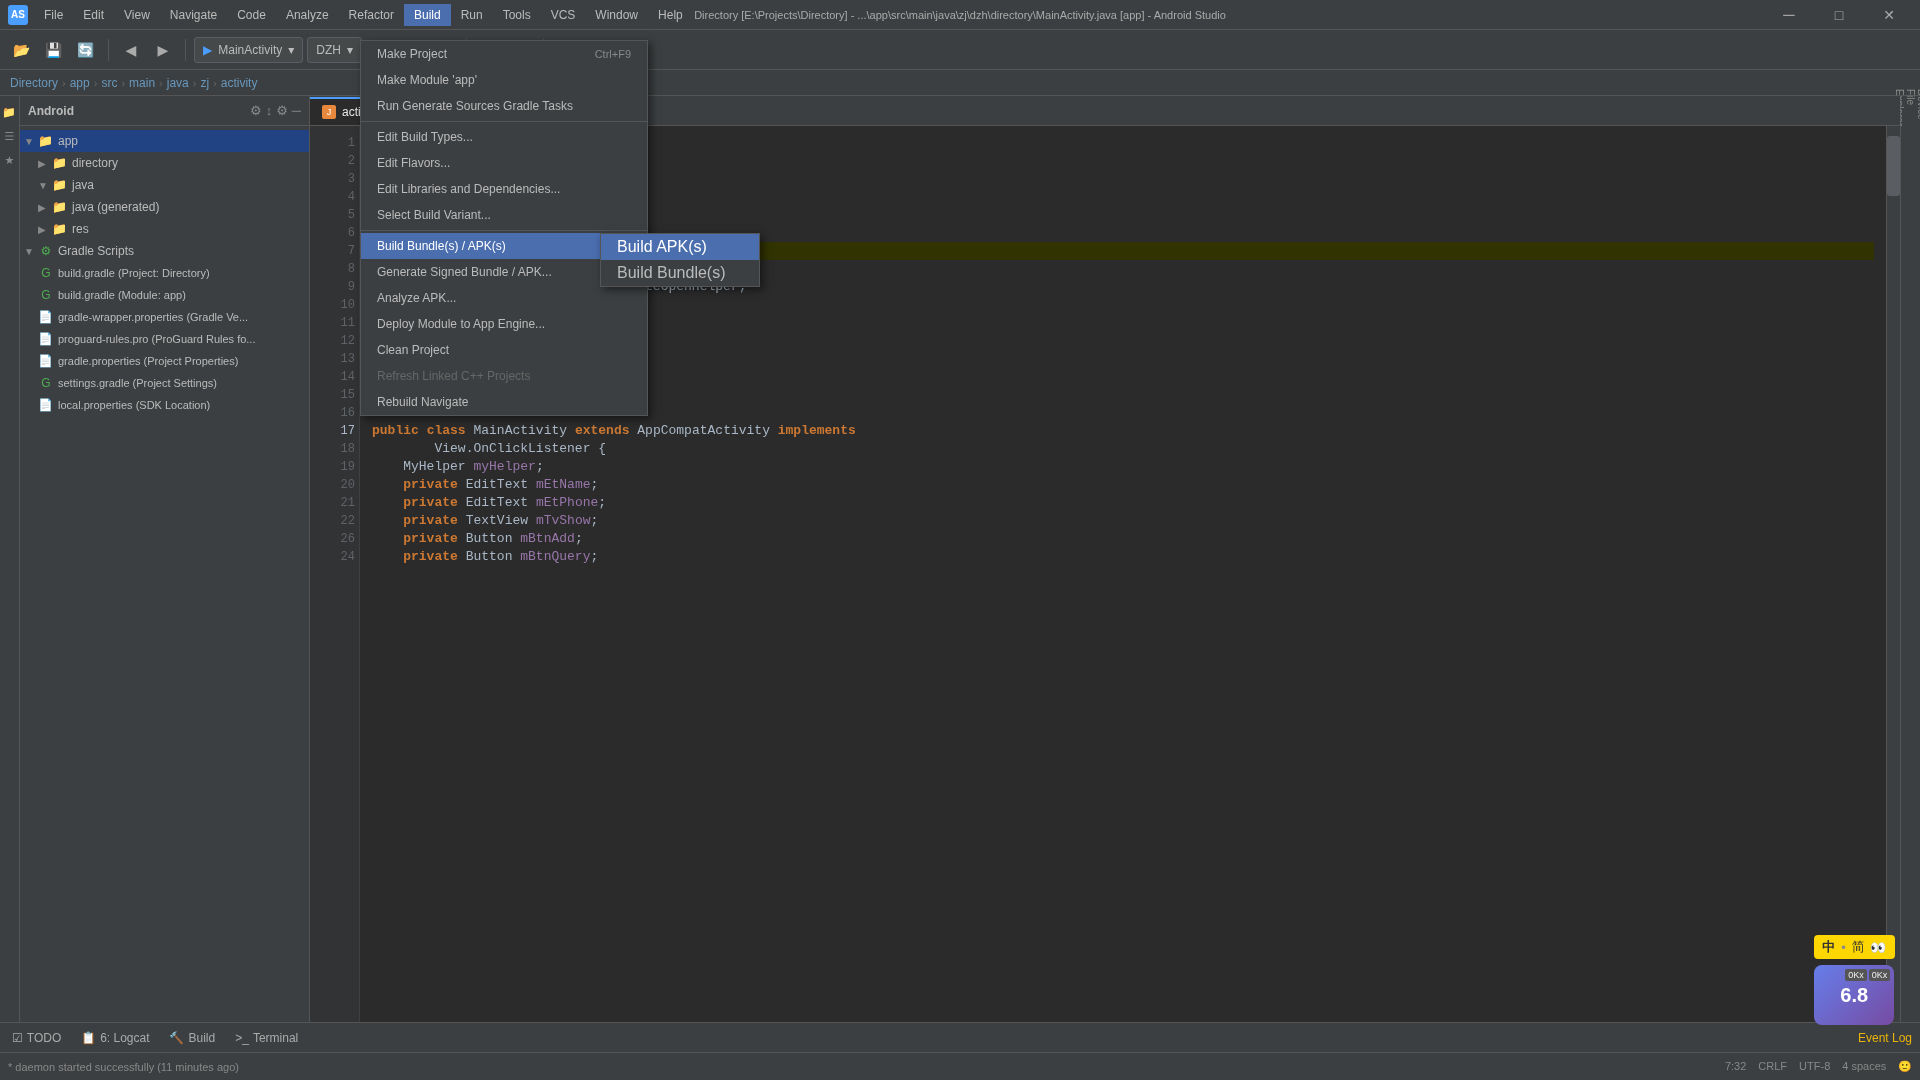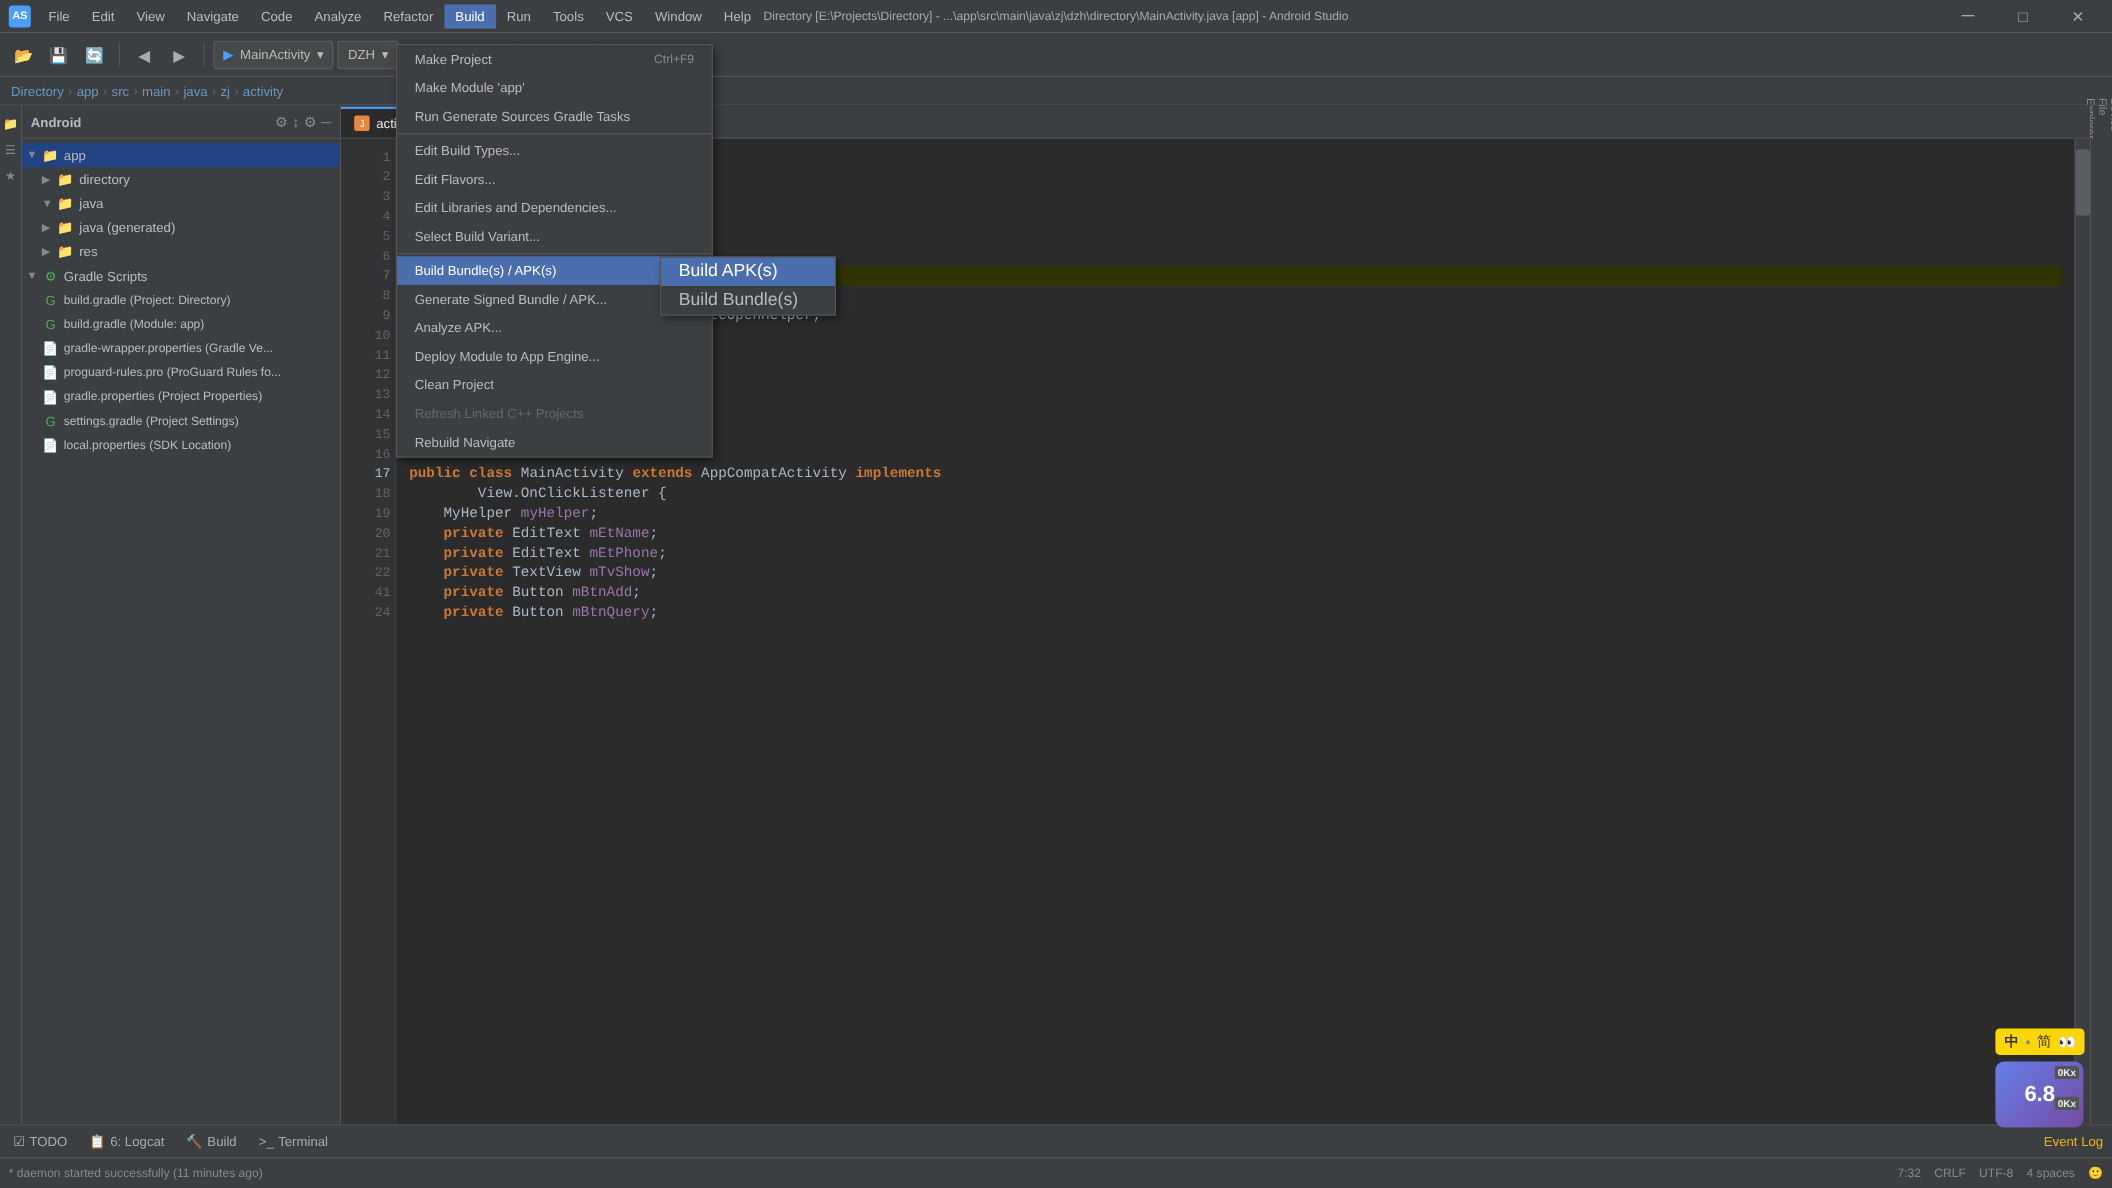--- a/index.html
+++ b/index.html
@@ -291,21 +291,21 @@
       display: flex;
       align-items: center;
       padding: 0 8px;
       font-size: 11px;
       color: #888;
     }
     .status-bar-right {
       margin-left: auto;
       display: flex;
       gap: 12px;
-      align-items: center;
+      align-items: flex-start;
     }
 
     
     .build-menu {
       position: absolute;
       top: 40px;
       left: 360px;
       background: #3c3f41;
       border: 1px solid #555;
       box-shadow: 3px 3px 8px rgba(0,0,0,0.5);
@@ -634,21 +634,21 @@
         <div>13</div>
         <div>14</div>
         <div>15</div>
         <div>16</div>
         <div style="color:#a9b7c6;">17</div>
         <div>18</div>
         <div>19</div>
         <div>20</div>
         <div>21</div>
         <div>22</div>
-        <div>41</div>
+        <div>26</div>
         <div>24</div>
       </div>
 
       <div class="code-area">
         <div class="code-line"><span class="gray">...ory;</span></div>
         <div class="code-line"></div>
         <div class="code-line"><span style="color:#808080">...mpt.app.</span><span style="color:#a9b7c6">AppCompatActivity</span><span style="color:#808080">;</span></div>
         <div class="code-line"></div>
         <div class="code-line"><span class="gray">...t.ContentValues;</span></div>
         <div class="code-line"><span class="gray">...t.Context;</span></div>
@@ -777,19 +777,19 @@
 <div class="corner-widget">
   <div class="widget-toolbar">
     <span style="color:#333;font-weight:bold;">中</span>
     <span style="color:#888;">•</span>
     <span style="color:#333;">简</span>
     <span style="color:#333;">👀</span>
   </div>
   <div style="display:flex;gap:4px;align-items:center;">
     <div class="widget-avatar">
       <span style="color:white;font-weight:bold;font-size:20px;">6.8</span>
-      <div style="position:absolute;top:4px;right:4px;display:flex;flex-direction:column;gap:16px;font-weight:bold;">
+      <div style="position:absolute;top:4px;right:4px;display:flex;flex-direction:row;gap:2px;">
         <span style="background:#555;color:#eee;font-size:9px;padding:1px 3px;border-radius:2px;">0Kx</span>
         <span style="background:#555;color:#eee;font-size:9px;padding:1px 3px;border-radius:2px;">0Kx</span>
       </div>
     </div>
   </div>
 </div>
 
 </body></html>

